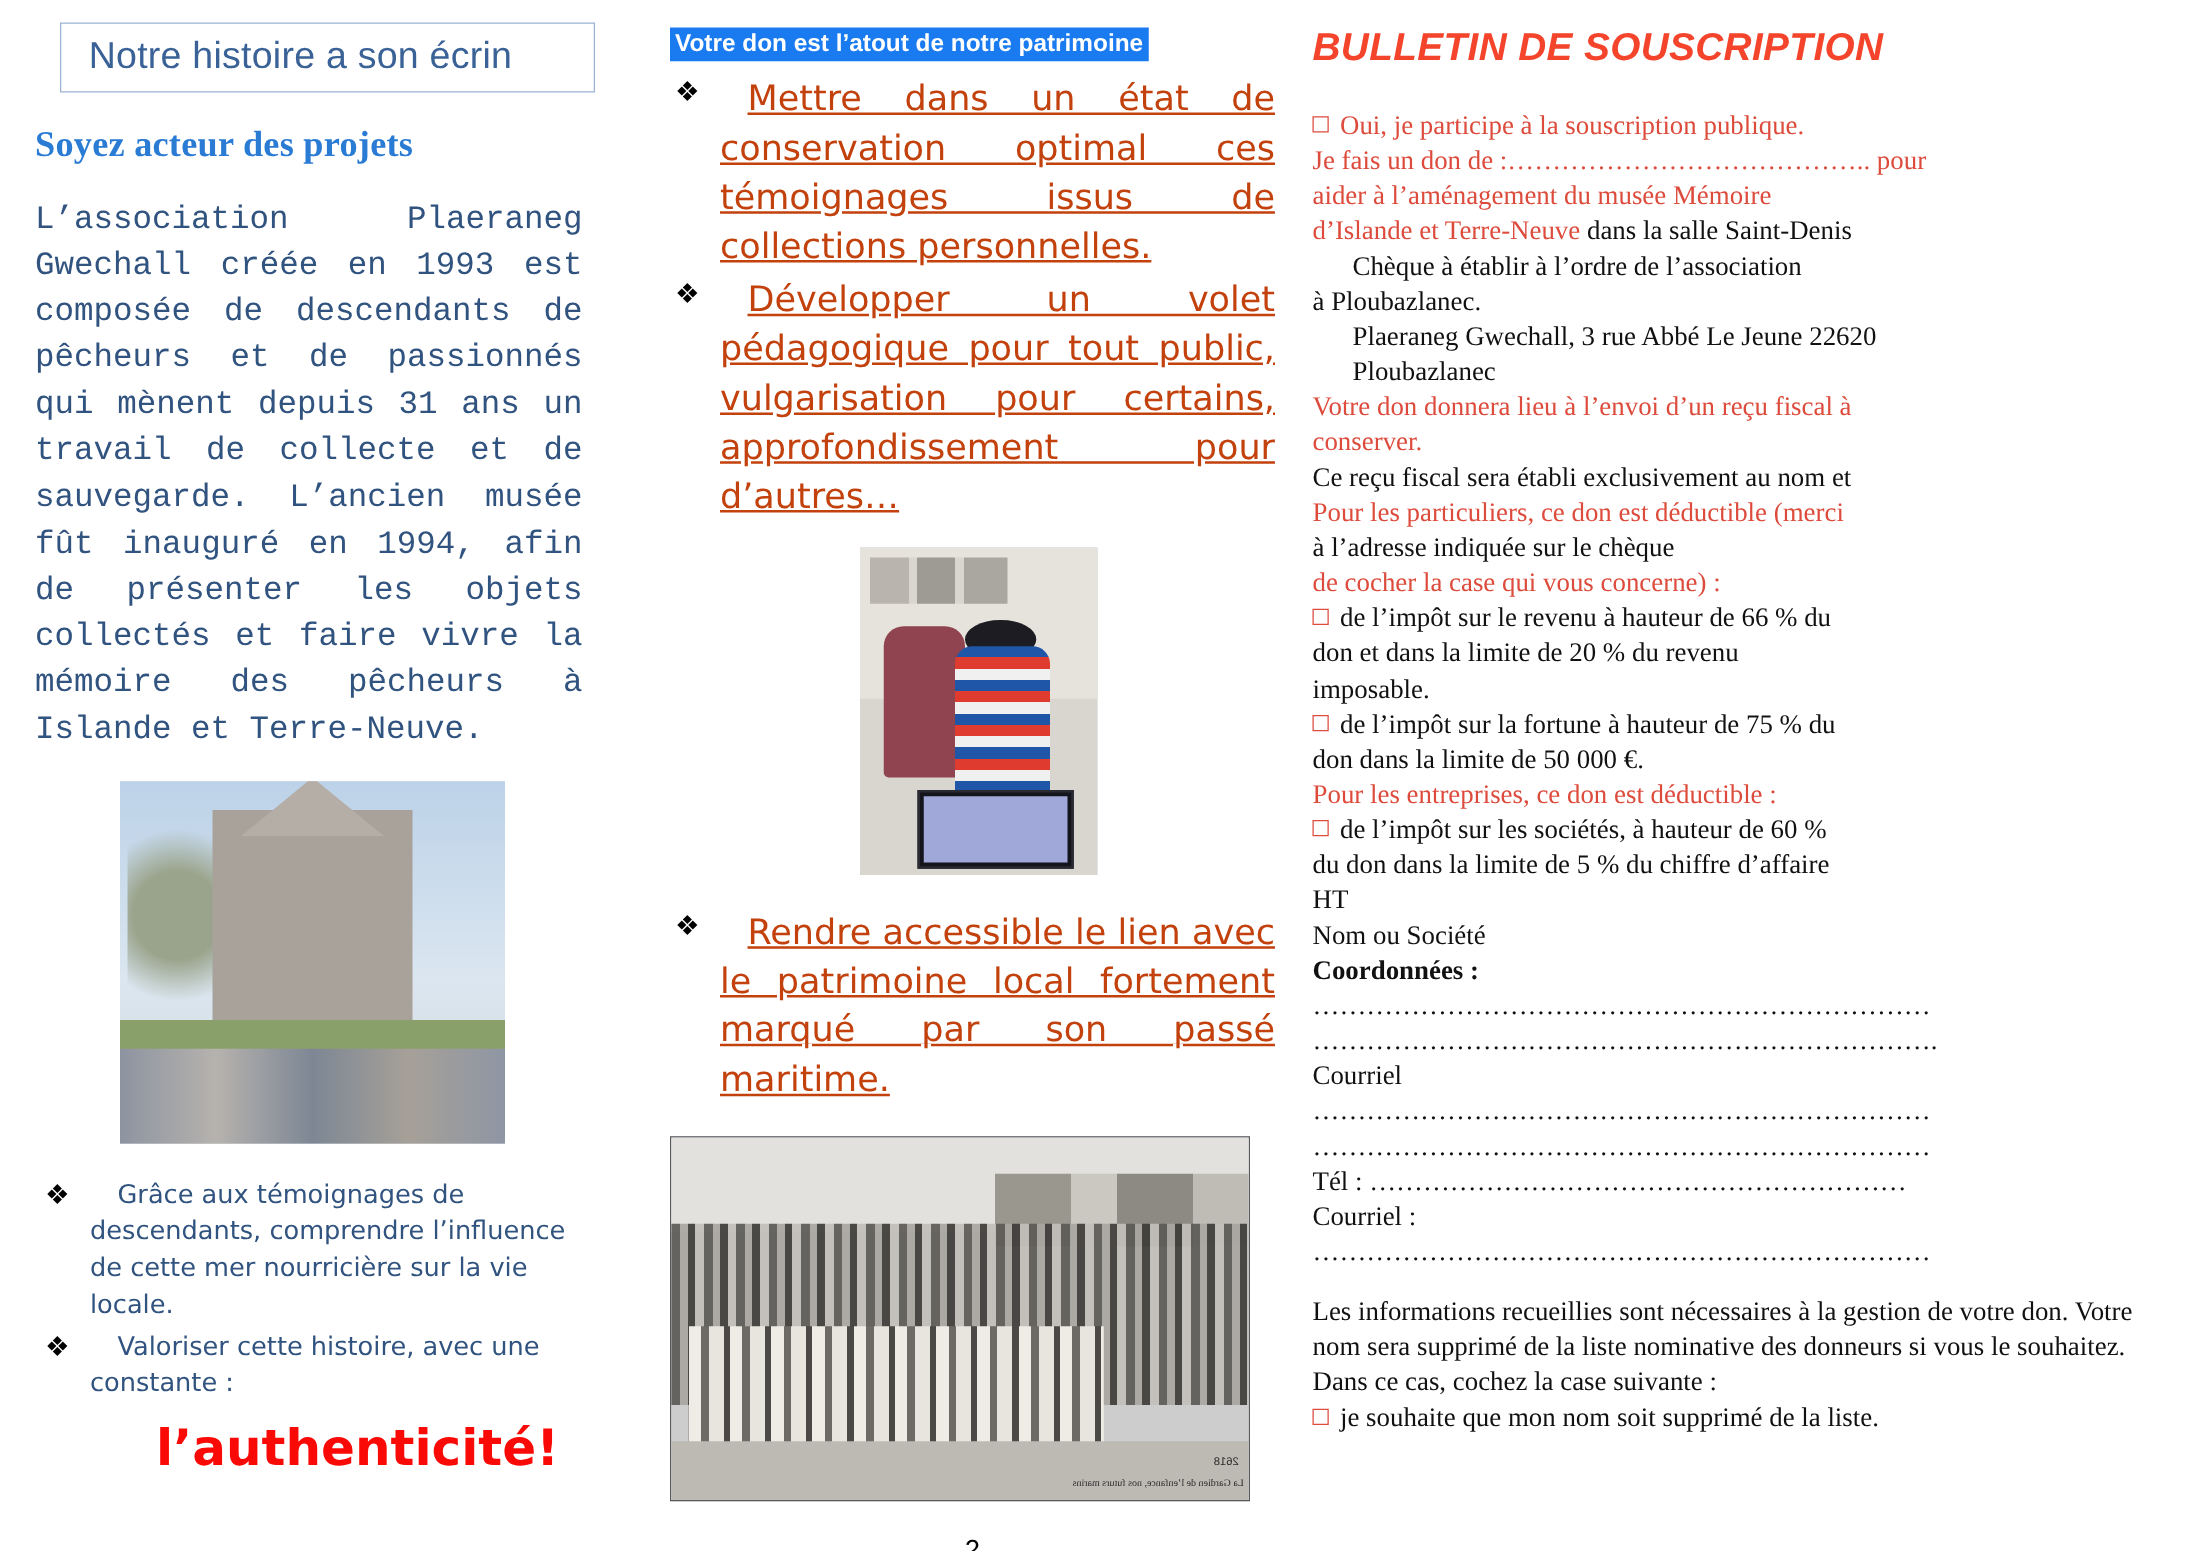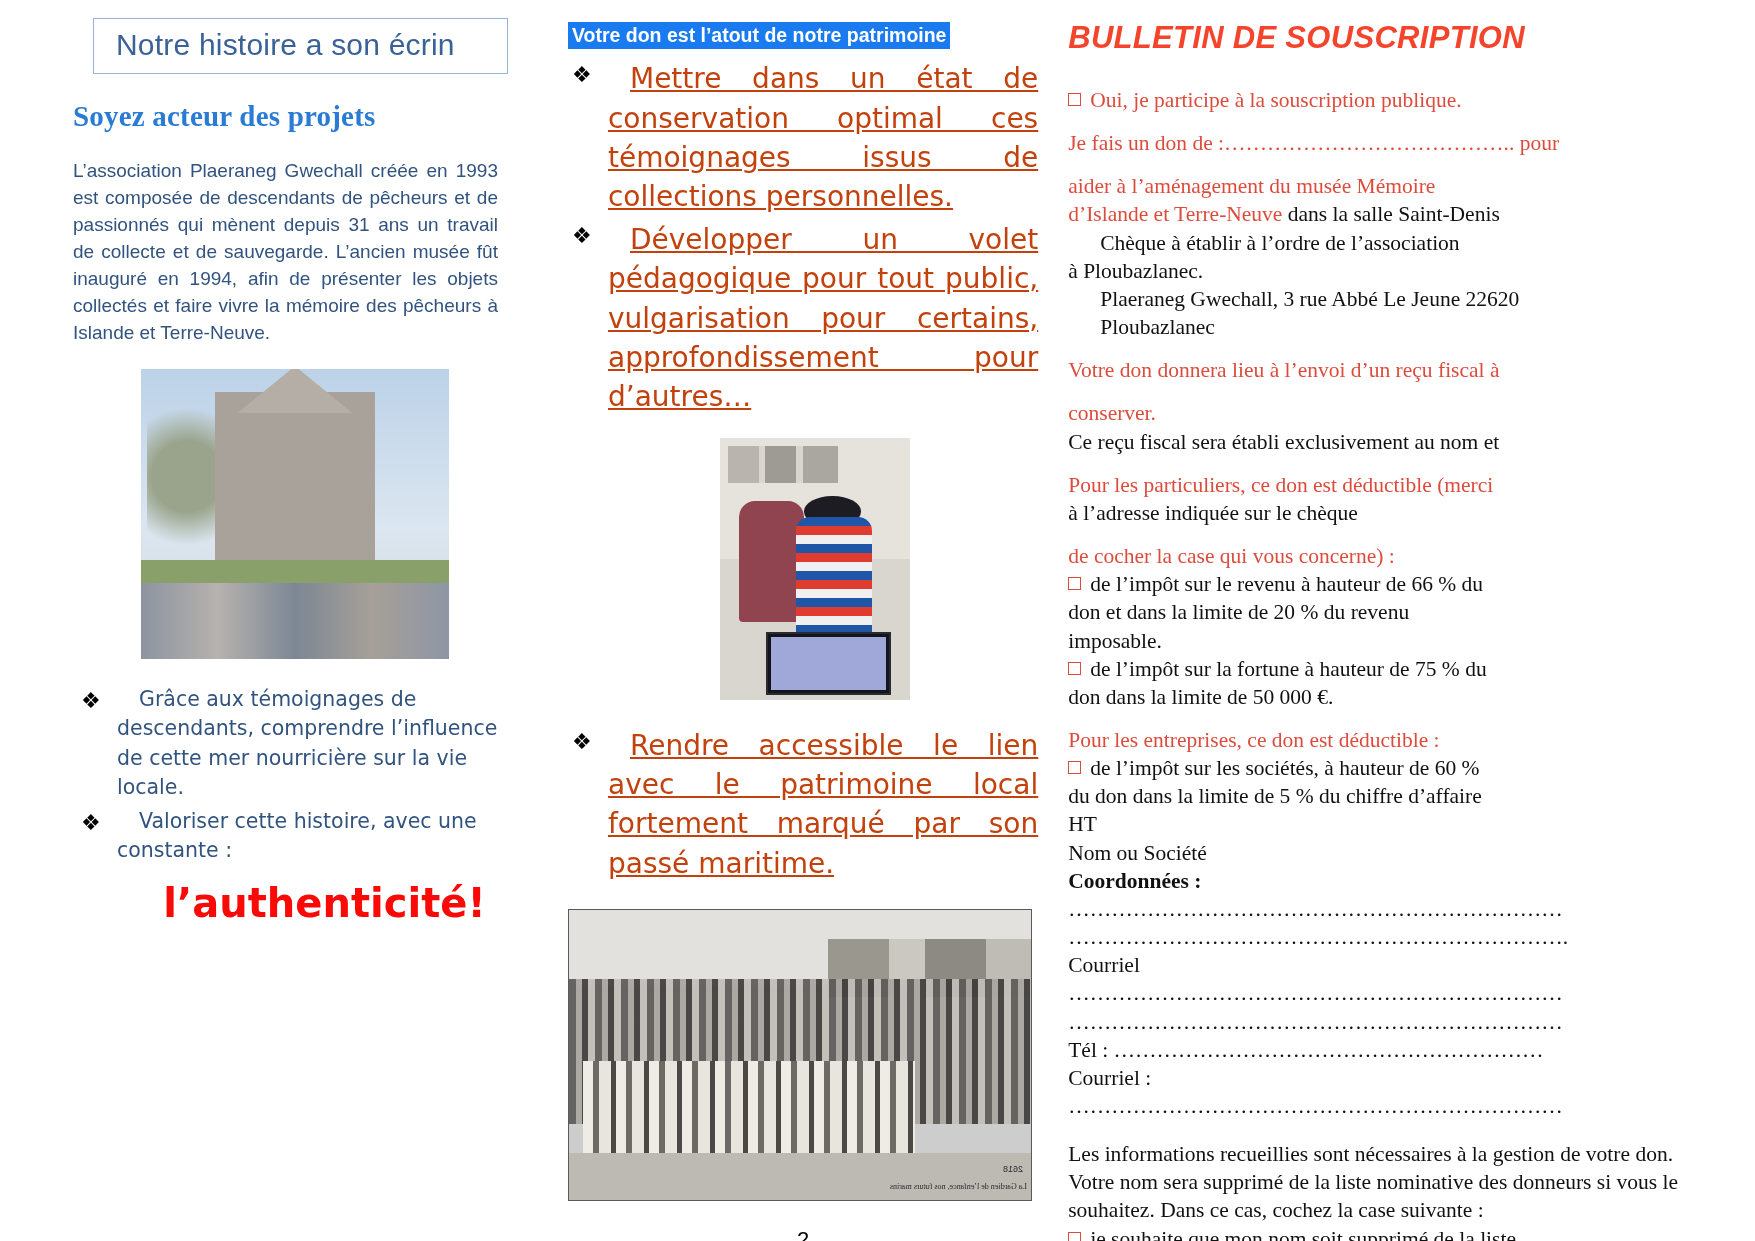--- a/index.html
+++ b/index.html
@@ -19,21 +19,20 @@
     height: 1241px;
     display: flex;
     align-items: flex-start;
   }
 
   
   .col-left {
     width: 520px;
     padding: 18px 22px 0 28px;
     position: relative;
-    margin-left: 45px;
   }
 
   .title-box {
     border: 1px solid #9bb3d4;
     padding: 10px 14px 12px 22px;
     margin: 0 22px 0 20px;
   }
   .title-box-text {
     font-family: "Liberation Sans", sans-serif;
     font-size: 30px;
@@ -47,22 +46,22 @@
     font-family: "Liberation Serif", serif;
     font-weight: bold;
     font-size: 29px;
     color: #2a7bd4;
     margin-top: 26px;
     letter-spacing: 0.2px;
   }
 
   .intro-par {
     margin-top: 24px;
-    font-family: Liberation Sans, sans-serif;
-    font-size: 19px;
+    font-family: Liberation Mono, monospace;
+    font-size: 26px;
     line-height: 1.43;
     color: #31537f;
     text-align: justify;
     text-justify: inter-word;
     padding-right: 32px;
   }
 
   .photo {
     background: #cfd6dd;
     position: relative;
@@ -191,21 +190,21 @@
     letter-spacing: 0.3px;
     margin-bottom: 30px;
   }
 
   .rline {
     font-family: "Liberation Serif", serif;
     font-size: 21.5px;
     line-height: 1.31;
     color: #1a1a1a;
   }
-  .red { color: #dd4b3c; margin-top: 15px; }
+  .red { color: #dd4b3c; }
   .blk { color: #111111; }
   .bold { font-weight: bold; }
   .indent-1 { padding-left: 32px; }
   .gap-top { margin-top: 20px; }
 
   .cbox {
     display: inline-block;
     width: 13px;
     height: 13px;
     border: 1.6px solid #dd4b3c;

